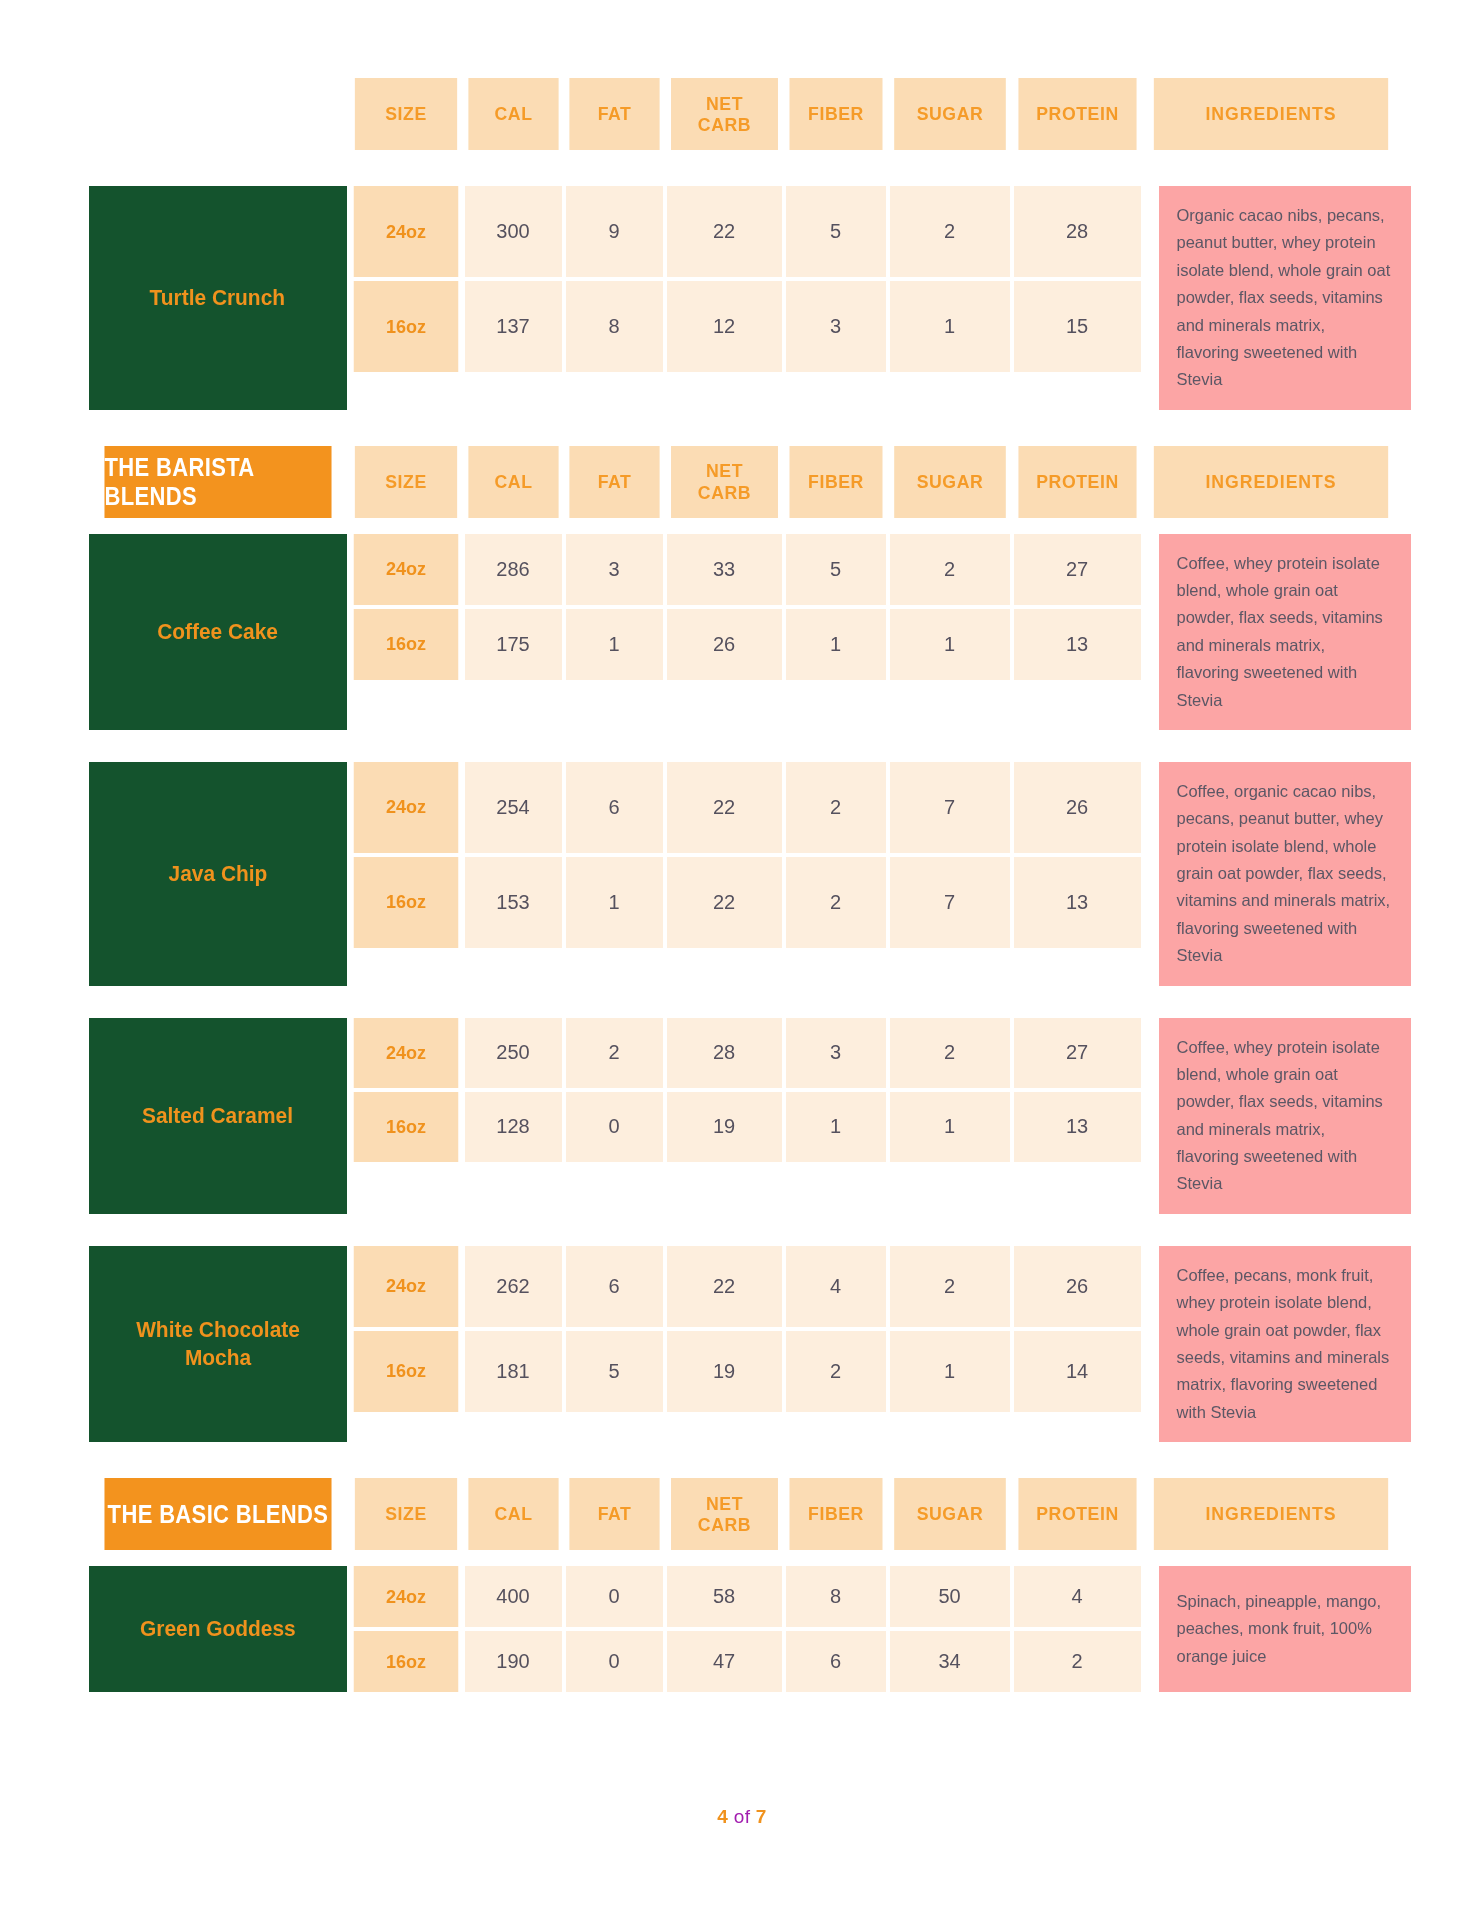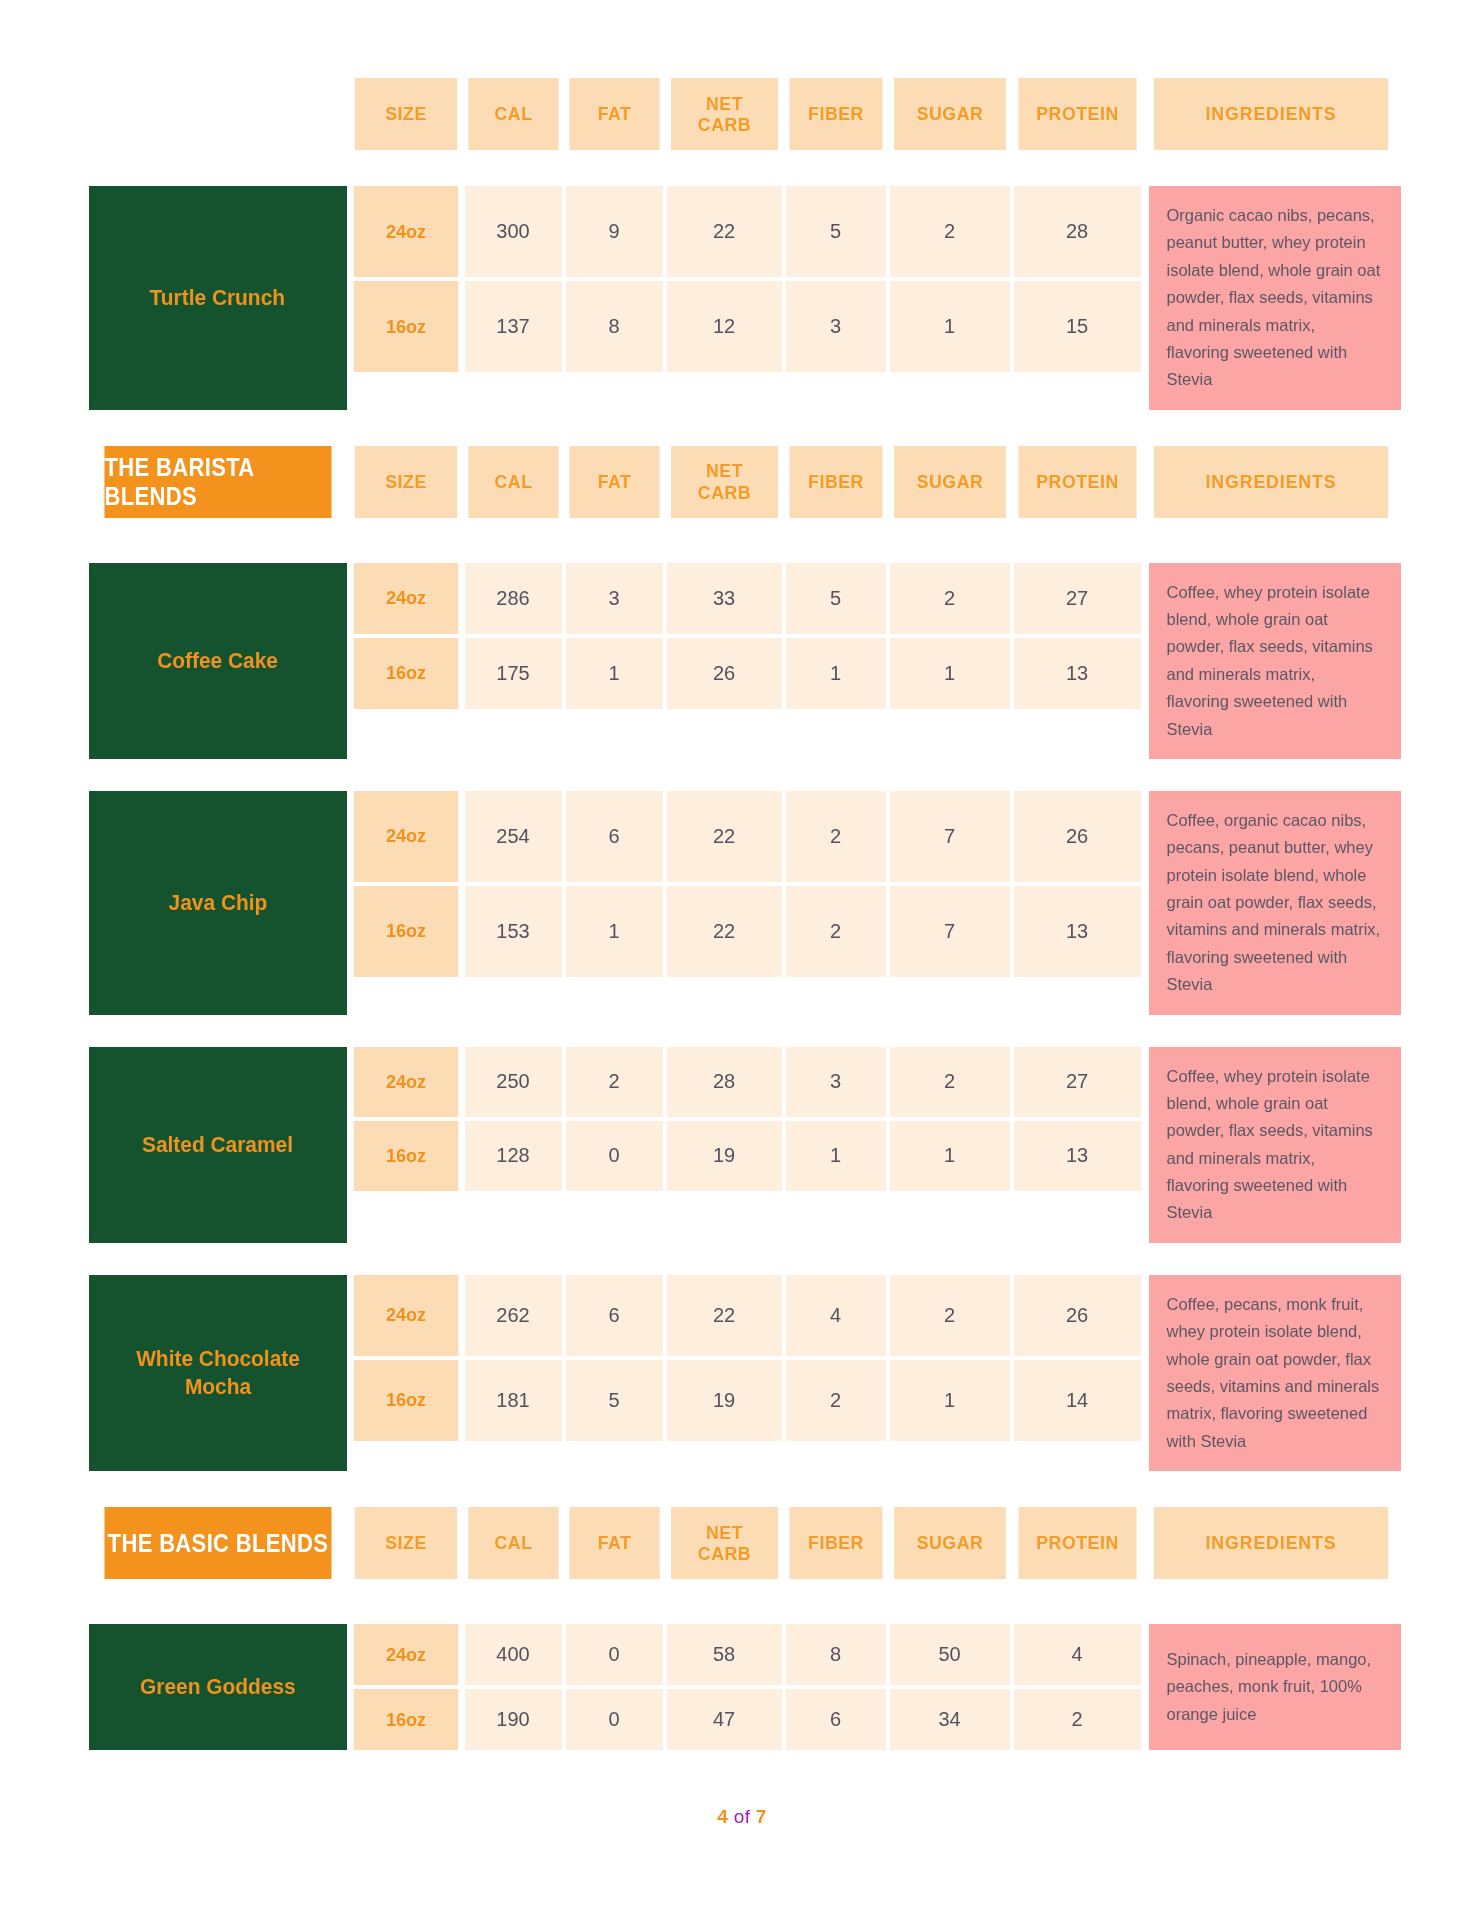--- a/index.html
+++ b/index.html
@@ -45,21 +45,21 @@
     justify-content: center;
     text-align: center;
     height: 72px;
     line-height: 1.12;
     font-stretch: condensed;
     transform: scaleX(0.93);
   }
   .hcell.ing { font-size: 19px; letter-spacing: 1px; }
 
   
-  .banner-band { margin-bottom: 45px; }
+  .banner-band { margin-bottom: 16px; }
 
   .banner {
     background: #f3931e;
     color: #ffffff;
     font-weight: 700;
     font-size: 25px;
     letter-spacing: 0.4px;
     display: flex;
     align-items: center;
     justify-content: center;
@@ -88,21 +88,21 @@
     text-align: center;
     line-height: 1.25;
     padding: 0 14px;
     transform: none;
   }
   .name-cell span { display: block; transform: scaleX(0.95); }
 
   .right-block {
     display: grid;
     grid-template-columns: 1fr 252px;
-    column-gap: 8px;
+    column-gap: 18px;
   }
 
   .rows { display: flex; flex-direction: column; row-gap: 4px; }
 
   .data-row {
     display: grid;
     grid-template-columns: 110px 97px 97px 115px 100px 120px 127px;
     column-gap: 4px;
   }
 

